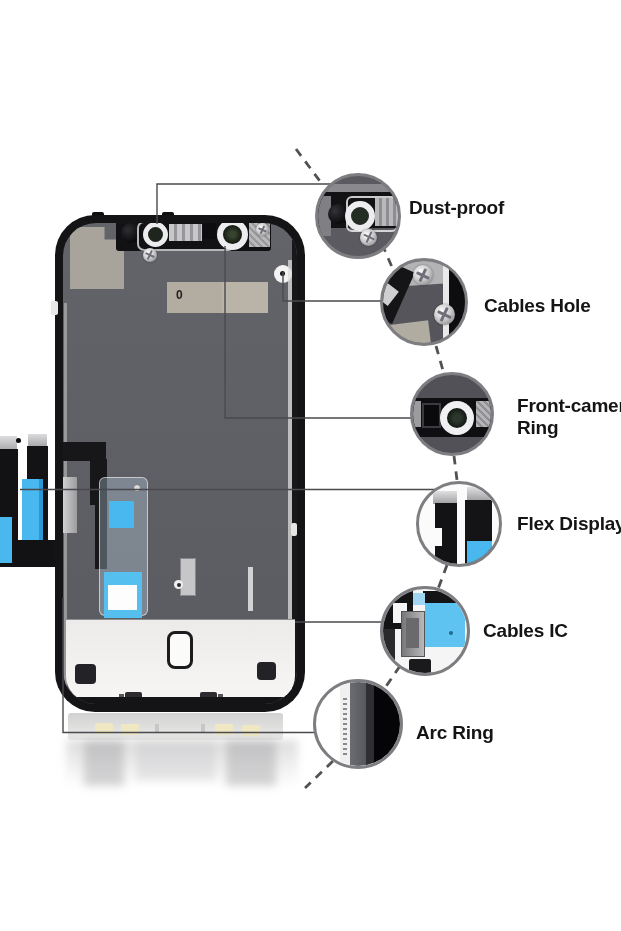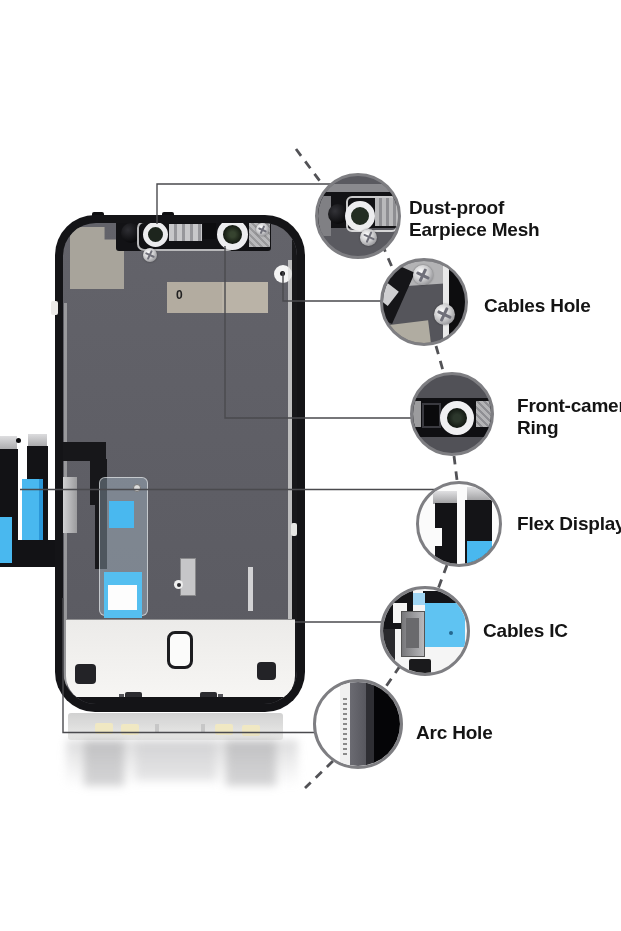--- a/index.html
+++ b/index.html
@@ -204,32 +204,31 @@
     <div class="abs" style="left:24px;top:0;width:10px;height:90px;background:#f0f0f0;">
       <div class="abs" style="left:3px;top:16px;width:4px;height:58px;background:repeating-linear-gradient(180deg,#8a8a8a 0 2px,transparent 2px 5px);"></div>
     </div>
     <div class="abs" style="left:34px;top:0;width:16px;height:90px;background:linear-gradient(90deg,#6b6b72,#57575e);"></div>
     <div class="abs" style="left:50px;top:0;width:8px;height:90px;background:#2e2e33;"></div>
     <div class="abs" style="left:58px;top:0;width:32px;height:90px;background:#050507;"></div>
   </div>
 
   <div class="label" style="left:409px;top:197px;">
     <span>Dust-proof</span>
-    <span>Earpiece Mesh</span>
   </div>
   <div class="label" style="left:484px;top:295px;">
     <span>Cables Hole</span>
   </div>
   <div class="label" style="left:517px;top:395px;">
     <span>Front-camera</span>
     <span>Ring</span>
   </div>
   <div class="label" style="left:517px;top:513px;">
     <span>Flex Display</span>
   </div>
   <div class="label" style="left:483px;top:620px;">
     <span>Cables IC</span>
   </div>
   <div class="label" style="left:416px;top:722px;">
-    <span>Arc Hole</span>
+    <span>Arc Ring</span>
   </div>
 
 </div>
 
 </body></html>

